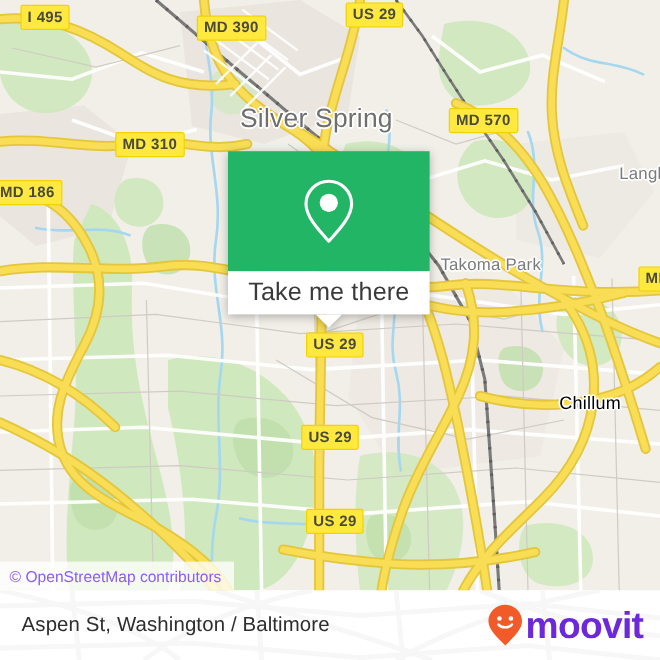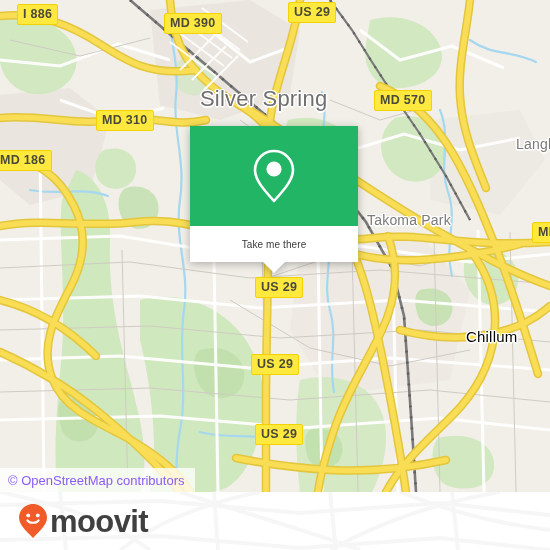--- a/index.html
+++ b/index.html
@@ -96,21 +96,21 @@
     display: flex;
     align-items: center;
     justify-content: center;
   }
   #callout-action {
     background: #ffffff;
     height: 36px;
     display: flex;
     align-items: center;
     justify-content: center;
-    font-size: 10px;
+    font-size: 21px;
     color: #3a3a3a;
     letter-spacing: .1px;
   }
   #callout-tail {
     position: absolute;
     left: 50%;
     top: 136px;
     margin-left: -11px;
     width: 0; height: 0;
     border-left: 11px solid transparent;
@@ -151,21 +151,21 @@
     white-space: nowrap;
   }
   #brand {
     display: flex;
     align-items: center;
     gap: 2px;
   }
   #brand-text {
     font-size: 31px;
     font-weight: bold;
-    color: #404040;
+    color: #6d28d9;
     letter-spacing: -.6px;
     line-height: 31px;
   }
 </style>
 </head>
 <body>
 
 <div id="app">
 
   <div id="map">
@@ -361,21 +361,21 @@
     <div class="map-label place-mid2" style="left:367px; top:212px;">
       <span>Takoma Park</span>
     </div>
 
     <div class="map-label place-mid2" style="left:516px; top:136px;">
       <span>Langley Park</span>
     </div>
 
     <div class="map-label place-mid" style="left:466px; top:328px;">Chillum</div>
 
-    <div class="shield" style="left:17px;  top:4px;">I 886</div>
+    <div class="shield" style="left:17px;  top:4px;">I 495</div>
     <div class="shield" style="left:164px; top:13px;">MD 390</div>
     <div class="shield" style="left:288px; top:2px;">US 29</div>
     <div class="shield" style="left:374px; top:90px;">MD 570</div>
     <div class="shield" style="left:96px;  top:110px;">MD 310</div>
     <div class="shield" style="left:-6px;  top:150px;">MD 186</div>
     <div class="shield" style="left:532px; top:222px;">MD</div>
     <div class="shield" style="left:255px; top:277px;">US 29</div>
     <div class="shield" style="left:251px; top:354px;">US 29</div>
     <div class="shield" style="left:255px; top:424px;">US 29</div>
 
@@ -408,20 +408,21 @@
         <path d="M330,492 L336,550"></path>
         <path d="M452,492 L458,550"></path>
         <path d="M0,492 C60,505 110,520 150,550"></path>
         <path d="M180,492 C240,512 300,528 360,550"></path>
         <path d="M400,492 C450,512 500,524 550,530"></path>
         <path d="M120,550 C160,520 210,502 260,492"></path>
         <path d="M330,550 C380,522 440,502 500,492"></path>
       </g>
     </svg>
     <div id="footer-inner">
+      <div id="footer-title">Aspen St, Washington / Baltimore</div>
       <div id="brand">
         <svg width="30" height="36" viewBox="0 0 30 36">
           <path d="M15 1 C7.3 1 1 7.2 1 14.6 C1 22 8 27.8 15 35 C22 27.8 29 22 29 14.6 C29 7.2 22.7 1 15 1 Z" fill="#F15A29"></path>
           <circle cx="10.2" cy="12.4" r="1.9" fill="#ffffff"></circle>
           <circle cx="19.8" cy="12.4" r="1.9" fill="#ffffff"></circle>
           <path d="M9.4 17.4 C11.6 20.6 18.4 20.6 20.6 17.4" fill="none" stroke="#ffffff" stroke-width="2.1" stroke-linecap="round"></path>
         </svg>
         <span id="brand-text">moovit</span>
       </div>
     </div>

